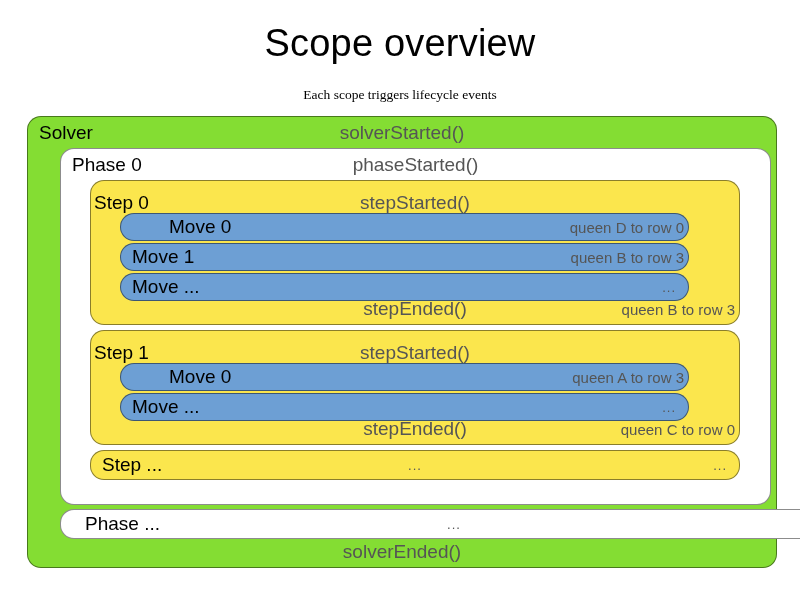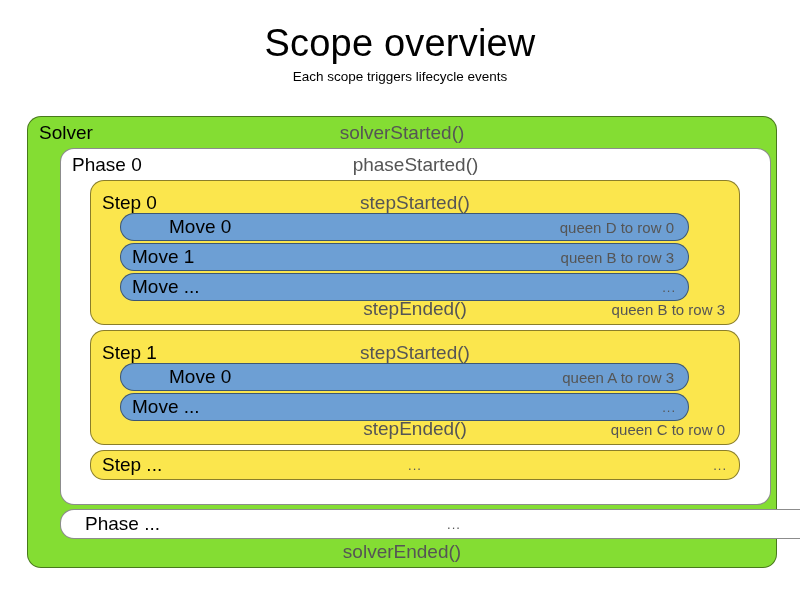--- a/index.html
+++ b/index.html
@@ -23,21 +23,22 @@
   .title {
     font-size: 38px;
     font-weight: normal;
     color: #000000;
     line-height: 1.15;
     letter-spacing: 0.2px;
   }
   .subtitle {
     font-size: 13.5px;
     color: #000000;
-    margin-top: 3px;
+    margin-top: 21px;
+    font-family: Liberation Serif, serif;
   }
 
   
   .scope {
     position: relative;
     box-sizing: border-box;
     border-radius: 14px;
     border: 1px solid rgba(0,0,0,0.45);
   }
 
@@ -58,21 +59,21 @@
     position: absolute;
     left: 0;
     right: 0;
     text-align: center;
     font-size: 19px;
     color: #555555;
     pointer-events: none;
   }
   .res {
     position: absolute;
-    right: 14px;
+    right: 4px;
     font-size: 15px;
     color: #555555;
     white-space: nowrap;
   }
   .res.small-dots { right: 12px; font-size: 13px; letter-spacing: 1px; }
   .evt.dots { font-size: 13px; color: #555555; letter-spacing: 1px; }
 
   
   .solver {
     position: absolute;
@@ -123,21 +124,21 @@
   .step-ellipsis {
     left: 29px;
     top: 301px;
     width: 650px;
     height: 30px;
     display: flex;
     align-items: center;
     padding-left: 11px;
     box-sizing: border-box;
   }
-  .step > .row.head { padding-left: 11px; height: 44px; }
+  .step > .row.head { padding-left: 3px; height: 44px; }
   .step > .row.foot { height: 30px; }
 
   
   .move {
     position: absolute;
     background: #6D9FD4;
     box-sizing: border-box;
     display: flex;
     align-items: center;
     padding-left: 11px;

